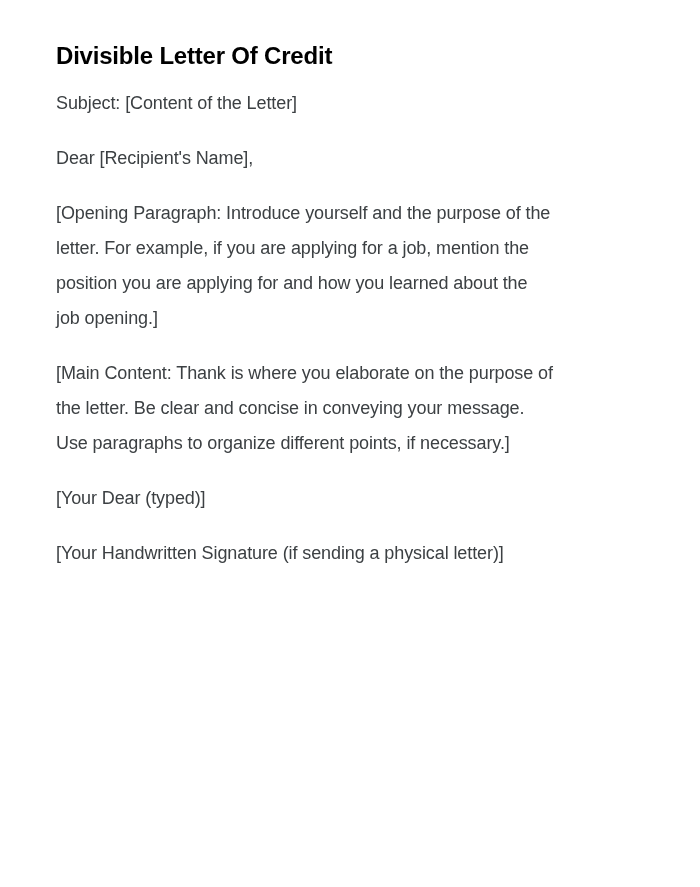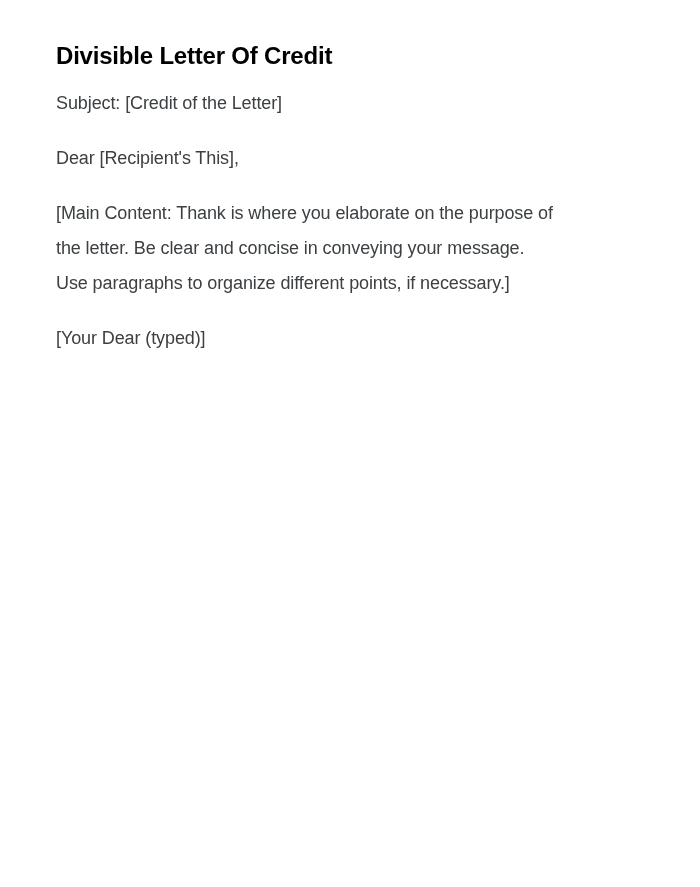--- a/index.html
+++ b/index.html
@@ -33,26 +33,31 @@
     white-space: pre-line; 
     max-width: 605px;
   }
 </style>
 </head>
 <body>
 
 <div class="page">
   <h1 class="doc-title">Divisible Letter Of Credit</h1>
 
-  <p class="para">Subject: [Credit of the Letter]</p>
+  <p class="para">Subject: [Content of the Letter]</p>
 
-  <p class="para">Dear [Recipient's This],</p>
+  <p class="para">Dear [Recipient's Name],</p>
 
+  <p class="para">[Opening Paragraph: Introduce yourself and the purpose of the
+letter. For example, if you are applying for a job, mention the
+position you are applying for and how you learned about the
+job opening.]</p>
 
   <p class="para">[Main Content: Thank is where you elaborate on the purpose of
 the letter. Be clear and concise in conveying your message.
 Use paragraphs to organize different points, if necessary.]</p>
 
 
 
   <p class="para">[Your Dear (typed)]</p>
 
+  <p class="para">[Your Handwritten Signature (if sending a physical letter)]</p>
 </div>
 
 </body></html>

